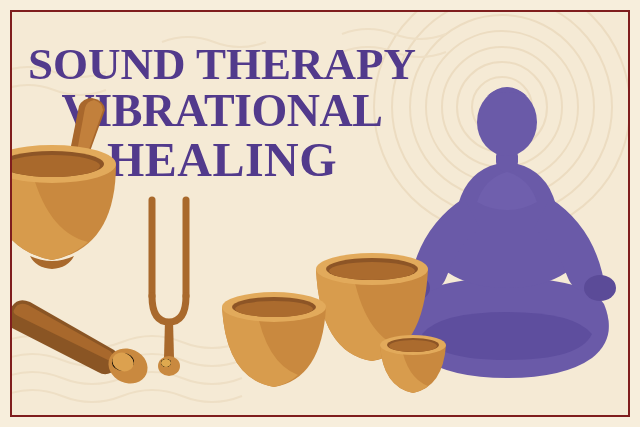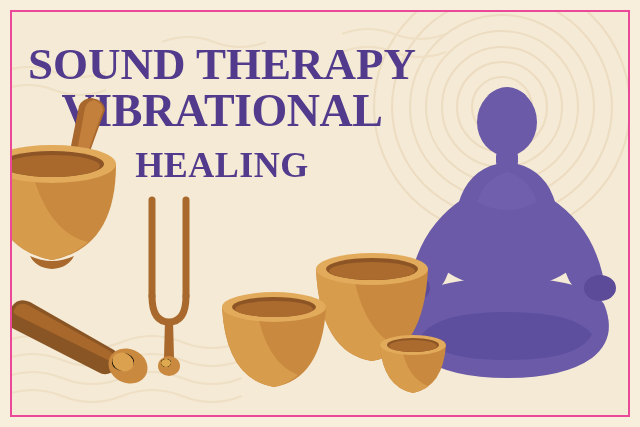--- a/index.html
+++ b/index.html
@@ -22,21 +22,21 @@
     position: absolute;
     inset: 0;
     background: #f7eedc;
   }
   .inner-frame {
     position: absolute;
     left: 10px;
     top: 10px;
     right: 10px;
     bottom: 10px;
-    border: 2px solid #ec4899;
+    border: 2px solid #7f1d1d;
     background: #f5ead5;
     overflow: hidden;
     padding-left: 47px;
   }
   
   .ripples {
     position: absolute;
     inset: 0;
     pointer-events: none;
   }
@@ -55,21 +55,21 @@
     font-family: "Liberation Serif", serif;
     font-weight: bold;
     text-transform: uppercase;
     color: #523a8c;
     display: block;
     white-space: nowrap;
   }
   .t1 { font-size: 45px; letter-spacing: 0px; }
   .t2 { font-size: 33px; margin-top: 2px; }
   .t3 { font-size: 46px; margin-top: 2px; letter-spacing: -0.5px;}
-  .t4 { font-size: 36px; margin-top: 15px; }
+  .t4 { font-size: 48px; margin-top: 3px; }
 
   
   .figure-wrap {
     position: absolute;
     right: 6px;
     top: 60px;
     width: 230px;
     height: 320px;
   }
   

